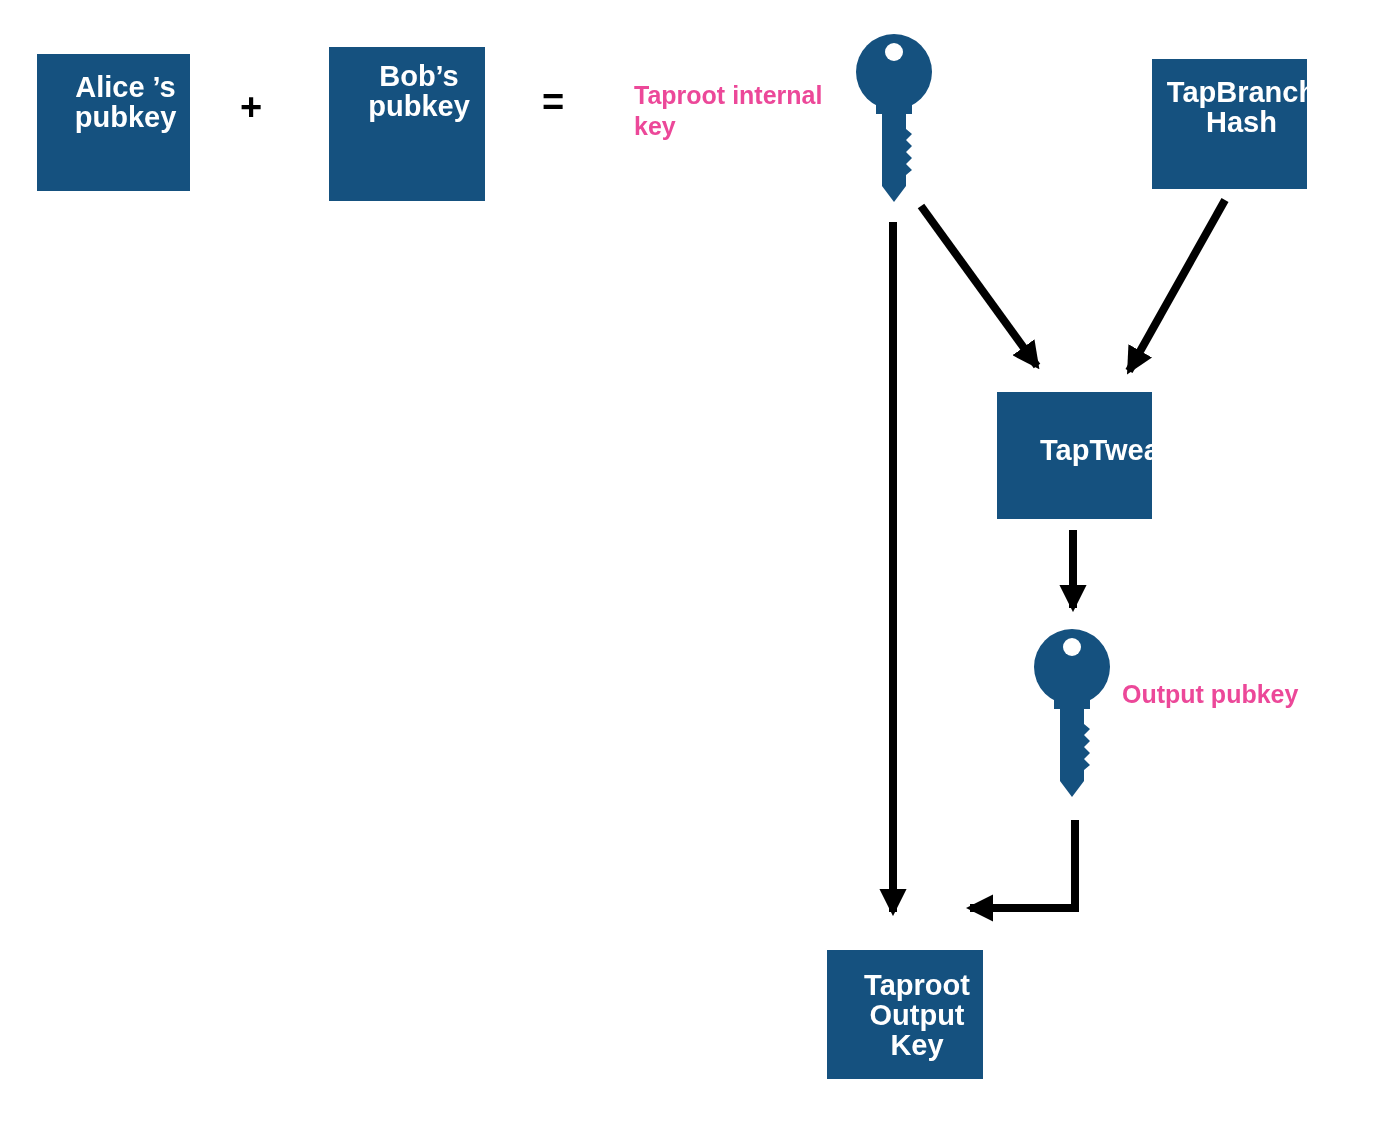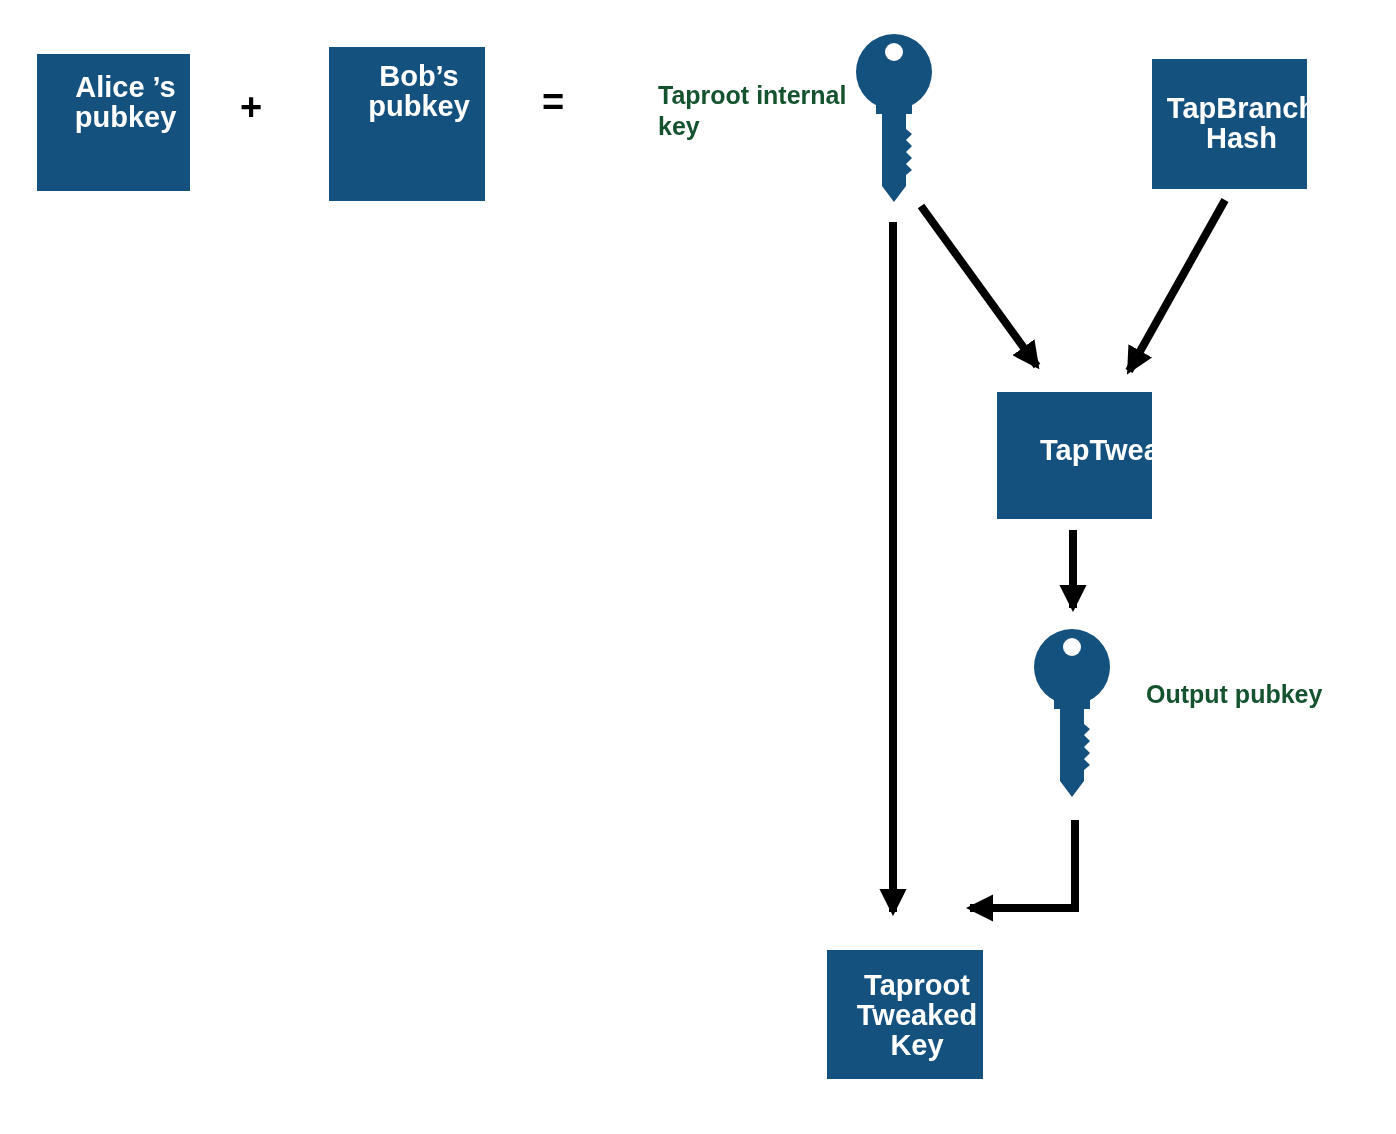--- a/index.html
+++ b/index.html
@@ -31,26 +31,25 @@
   }
   .op {
     position: absolute;
     color: #000000;
     font-weight: bold;
     font-size: 38px;
     line-height: 38px;
   }
   .flabel {
     position: absolute;
-    color: #14532d;
+    color: #ec4899;
     font-weight: bold;
     font-size: 25px;
     line-height: 31px;
     white-space: pre-line;
-    margin-left: 24px;
   }
   .key-svg { position: absolute; }
   .arrows {
     position: absolute;
     left: 0; top: 0;
     pointer-events: none;
   }
 </style>
 </head>
 <body>
@@ -73,40 +72,40 @@
 
   <div class="flabel" style="left:634px; top:80px;">Taproot internal
 key</div>
 
   <svg class="key-svg" style="left:856px; top:34px;" width="76" height="172" viewBox="0 0 76 172">
     <circle cx="38" cy="38" r="38" fill="#15517f"></circle>
     <path d="M20,62 H56 V80 H50 V95 L56,100 L50,106 L56,112 L50,118 L56,124 L50,130 L56,136 L50,141 V152 L38,168 L26,152 V80 H20 Z" fill="#15517f"></path>
     <circle cx="38" cy="18" r="9" fill="#ffffff"></circle>
   </svg>
 
-  <div class="box top-align" style="left:1152px; top:59px; width:155px; height:130px; padding-top:34px;">
+  <div class="box top-align" style="left:1152px; top:59px; width:155px; height:130px; padding-top:18px;">
     <span class="box-label">TapBranch
 Hash</span>
   </div>
 
   <div class="box center-align" style="left:997px; top:392px; width:155px; height:127px; padding-bottom:12px;padding-left:43px;">
     <span class="box-label">TapTweak</span>
   </div>
 
   <svg class="key-svg" style="left:1034px; top:629px;" width="76" height="172" viewBox="0 0 76 172">
     <circle cx="38" cy="38" r="38" fill="#15517f"></circle>
     <path d="M20,62 H56 V80 H50 V95 L56,100 L50,106 L56,112 L50,118 L56,124 L50,130 L56,136 L50,141 V152 L38,168 L26,152 V80 H20 Z" fill="#15517f"></path>
     <circle cx="38" cy="18" r="9" fill="#ffffff"></circle>
   </svg>
 
   <div class="flabel" style="left:1122px; top:679px;">Output pubkey</div>
 
   <div class="box center-align" style="left:827px; top:950px; width:156px; height:129px;">
     <span class="box-label">Taproot
-Tweaked
+Output
 Key</span>
   </div>
 
   <svg class="arrows" width="1396" height="1134" viewBox="0 0 1396 1134">
     <defs>
       <marker id="arrowhead" viewBox="0 0 10 10" refX="8.5" refY="5" markerWidth="3.4" markerHeight="3.4" orient="auto-start-reverse">
         <path d="M0,0 L10,5 L0,10 Z" fill="#000000"></path>
       </marker>
     </defs>
     <line x1="893" y1="222" x2="893" y2="912" stroke="#000000" stroke-width="8" marker-end="url(#arrowhead)"></line>

